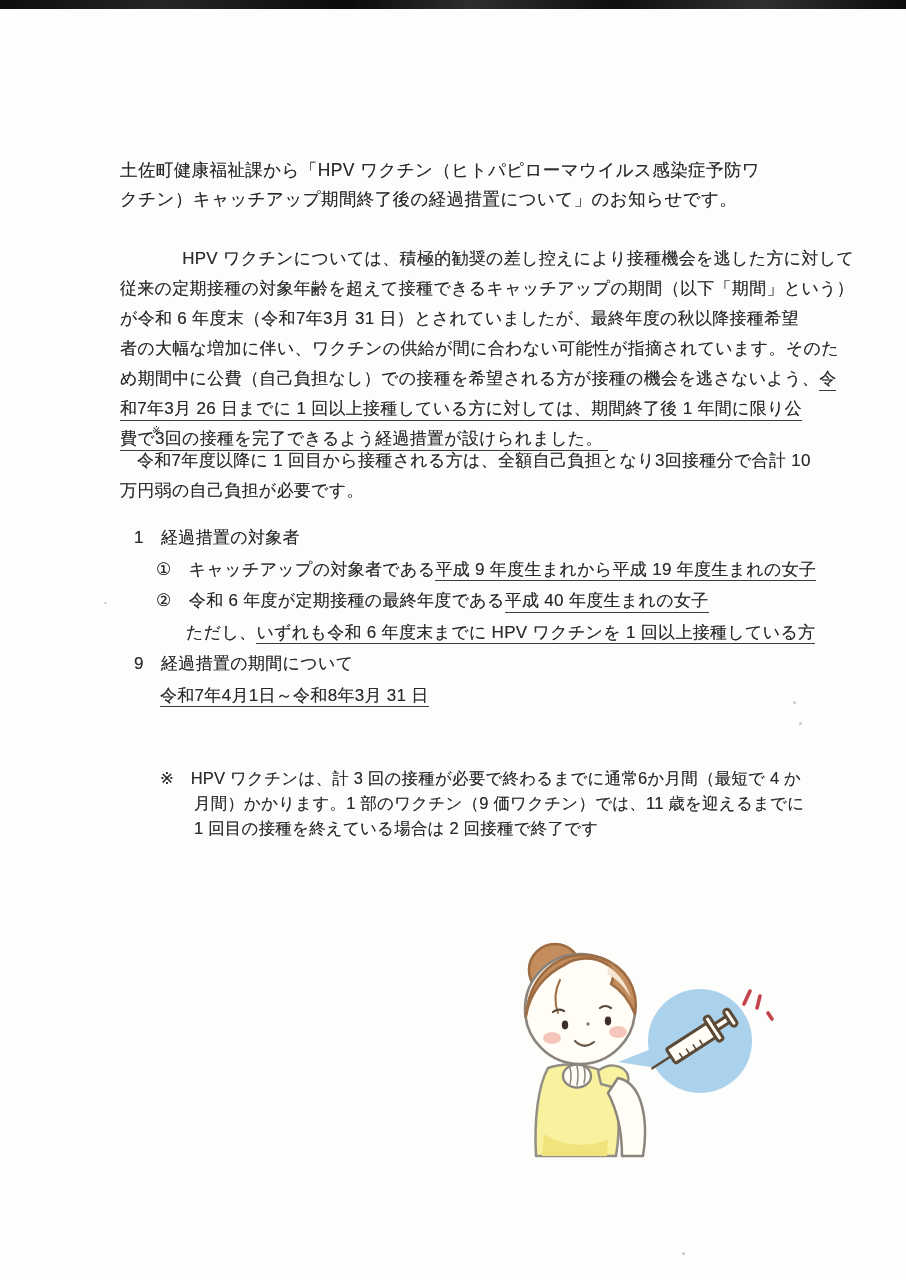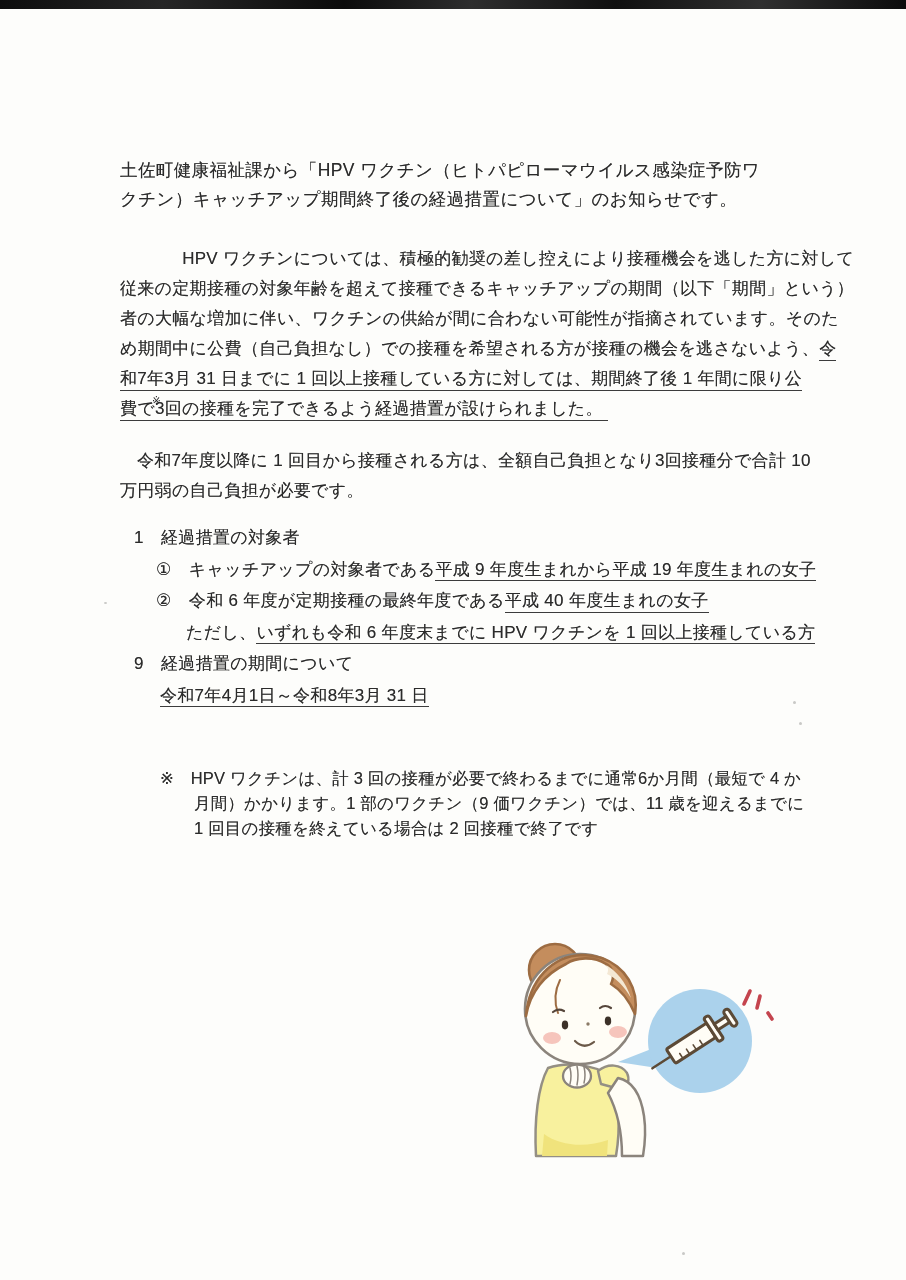--- a/index.html
+++ b/index.html
@@ -53,23 +53,24 @@
 
   <div class="scan-bar"></div>
 
   <div class="block intro">
       <div class="line"><span>土佐町健康福祉課から「HPV ワクチン（ヒトパピローマウイルス感染症予防ワ</span></div>
       <div class="line"><span>クチン）キャッチアップ期間終了後の経過措置について」のお知らせです。</span></div>
     </div>
   <div class="block body1">
       <div class="line firstline"><span>HPV ワクチンについては、積極的勧奨の差し控えにより接種機会を逃した方に対して</span></div>
       <div class="line"><span>従来の定期接種の対象年齢を超えて接種できるキャッチアップの期間（以下「期間」という）</span></div>
+      <div class="line"><span>が令和 6 年度末（令和7年3月 31 日）とされていましたが、最終年度の秋以降接種希望</span></div>
       <div class="line"><span>者の大幅な増加に伴い、ワクチンの供給が間に合わない可能性が指摘されています。そのた</span></div>
       <div class="line"><span>め期間中に公費（自己負担なし）での接種を希望される方が接種の機会を逃さないよう、</span><span class="u">令</span></div>
-      <div class="line"><span class="u">和7年3月 31 日までに 1 回以上接種している方に対しては、期間終了後 1 年間に限り公</span></div>
+      <div class="line"><span class="u">和7年3月 26 日までに 1 回以上接種している方に対しては、期間終了後 1 年間に限り公</span></div>
       <div class="line"><span class="u">費で</span><span class="sup">※</span><span class="u">3回の接種を完了できるよう経過措置が設けられました。 </span></div>
     </div>
   <div class="block body2">
       <div class="line firstline"><span>令和7年度以降に 1 回目から接種される方は、全額自己負担となり3回接種分で合計 10</span></div>
       <div class="line"><span>万円弱の自己負担が必要です。</span></div>
     </div>
   <div class="block listblk">
       <div class="line"><span>1　経過措置の対象者</span></div>
       <div class="line sub"><span>①　キャッチアップの対象者である</span><span class="u">平成 9 年度生まれから平成 19 年度生まれの女子</span></div>
       <div class="line sub"><span>②　令和 6 年度が定期接種の最終年度である</span><span class="u">平成 40 年度生まれの女子</span></div>

